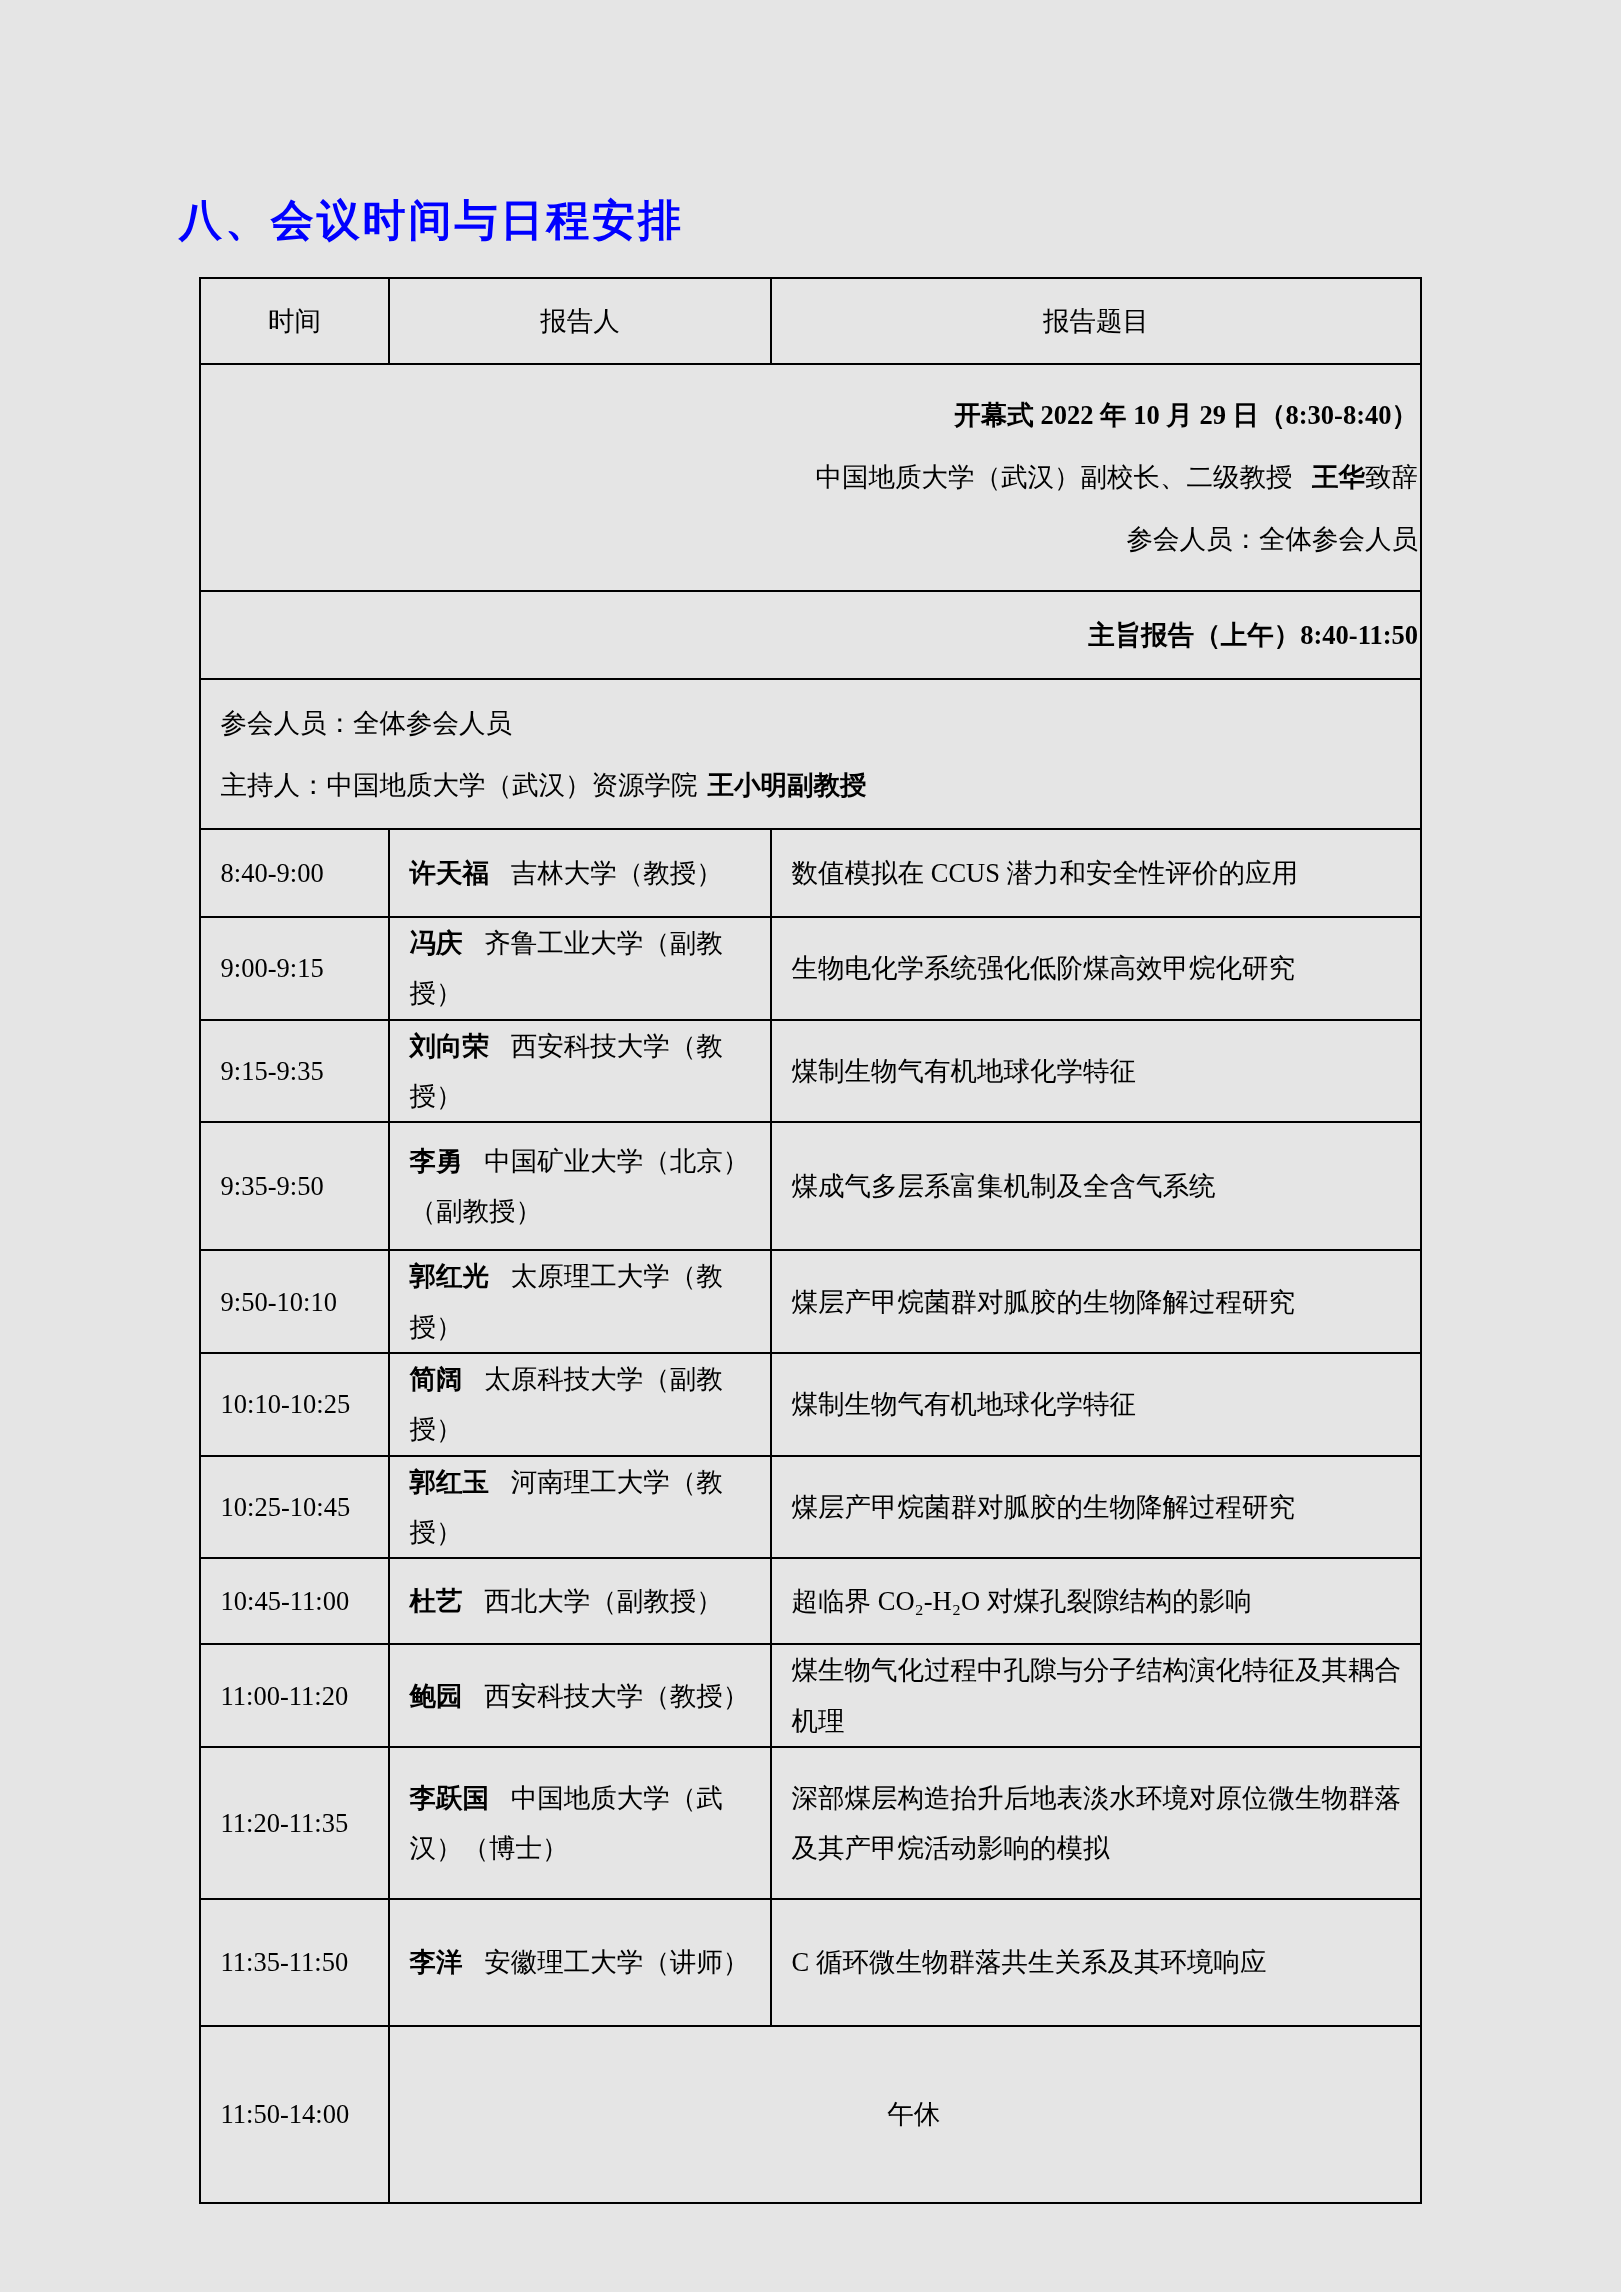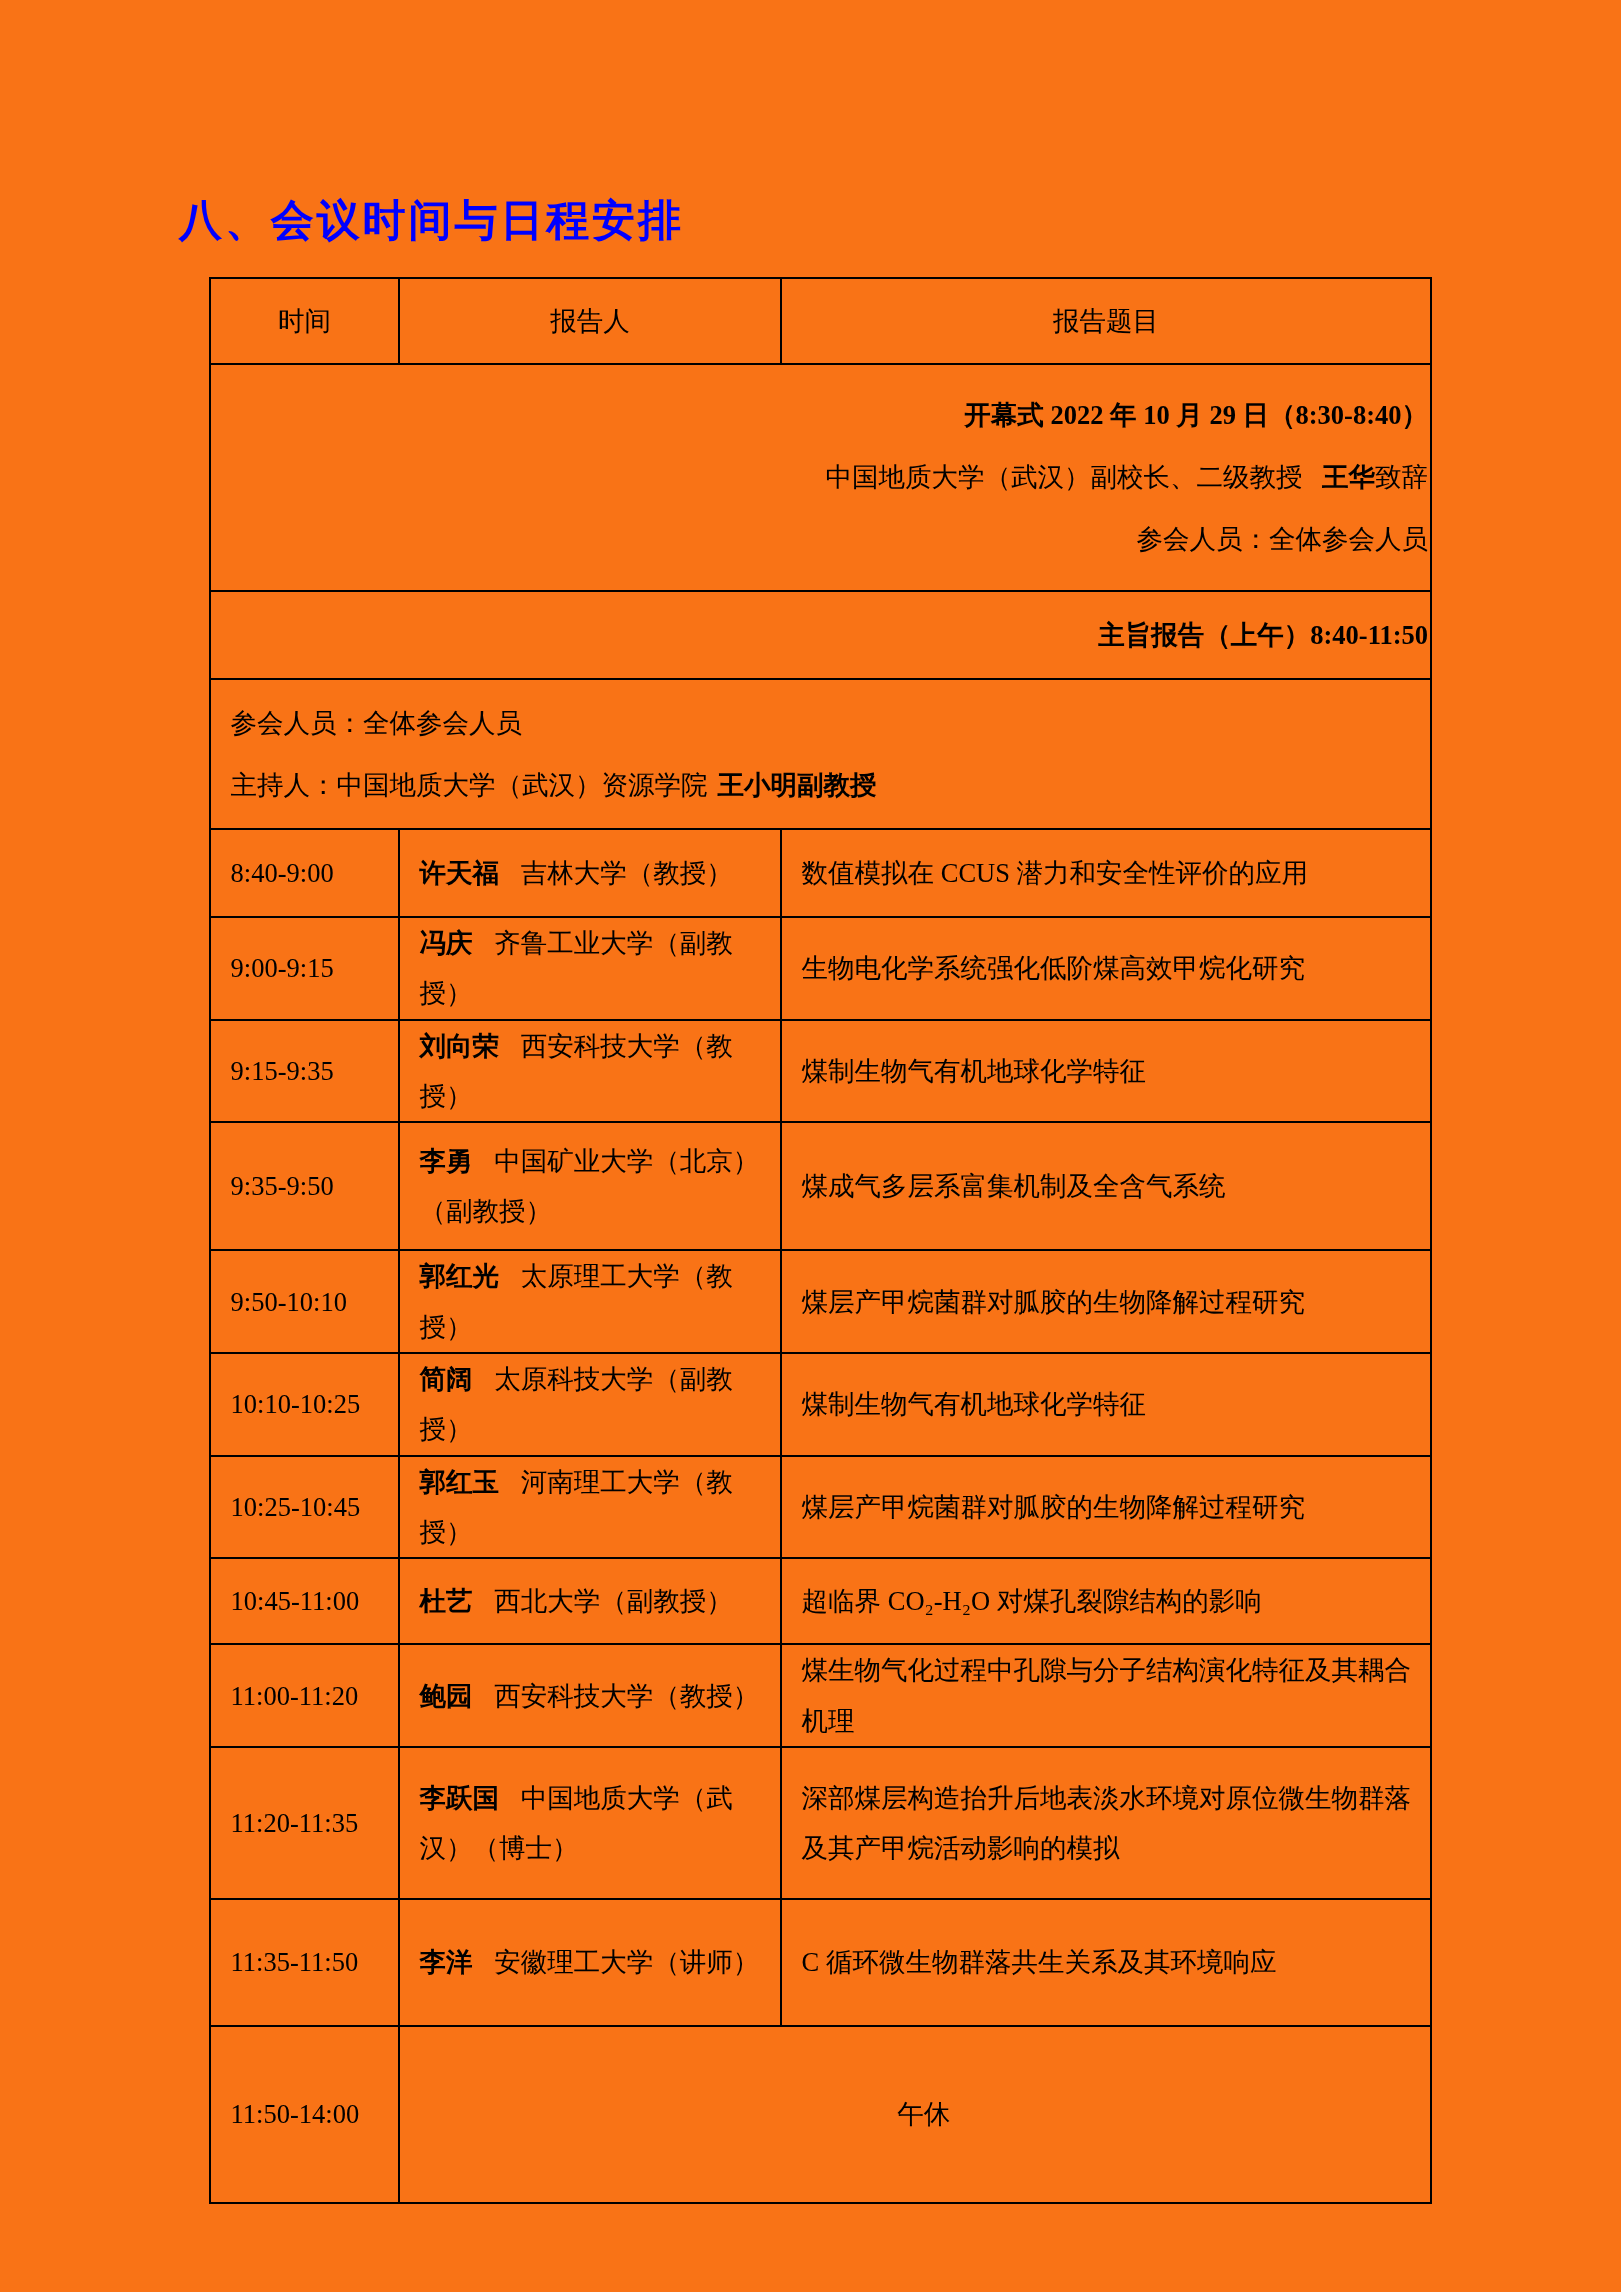--- a/index.html
+++ b/index.html
@@ -1,36 +1,36 @@
 <!DOCTYPE html>
 <html><head>
 <meta charset="utf-8">
 <style>
   html,body{margin:0;padding:0;background:#ffffff;}
   .page{
     position:relative;
     width:1621px;height:2293px;
-    background:#f97316;
+    background:#e5e5e5;
     font-family:"Liberation Serif","DejaVu Serif",serif;
     color:#000000;
     overflow:hidden;
   }
   .doc-title{
     position:absolute;
     left:179px;top:192px;
     margin:0;
     font-size:43px;
     font-weight:bold;
     color:#0000FF;
     letter-spacing:2.9px;
     white-space:nowrap;
   }
   table.schedule{
     position:absolute;
-    left:209px;top:277px;
+    left:199px;top:277px;
     width:1221px;
     border-collapse:collapse;
     table-layout:fixed;
     font-size:26.5px;
   }
   table.schedule td{
     border:2px solid #000000;
     vertical-align:middle;
     line-height:1.9;
     padding:0 2px 0 19.6px;

